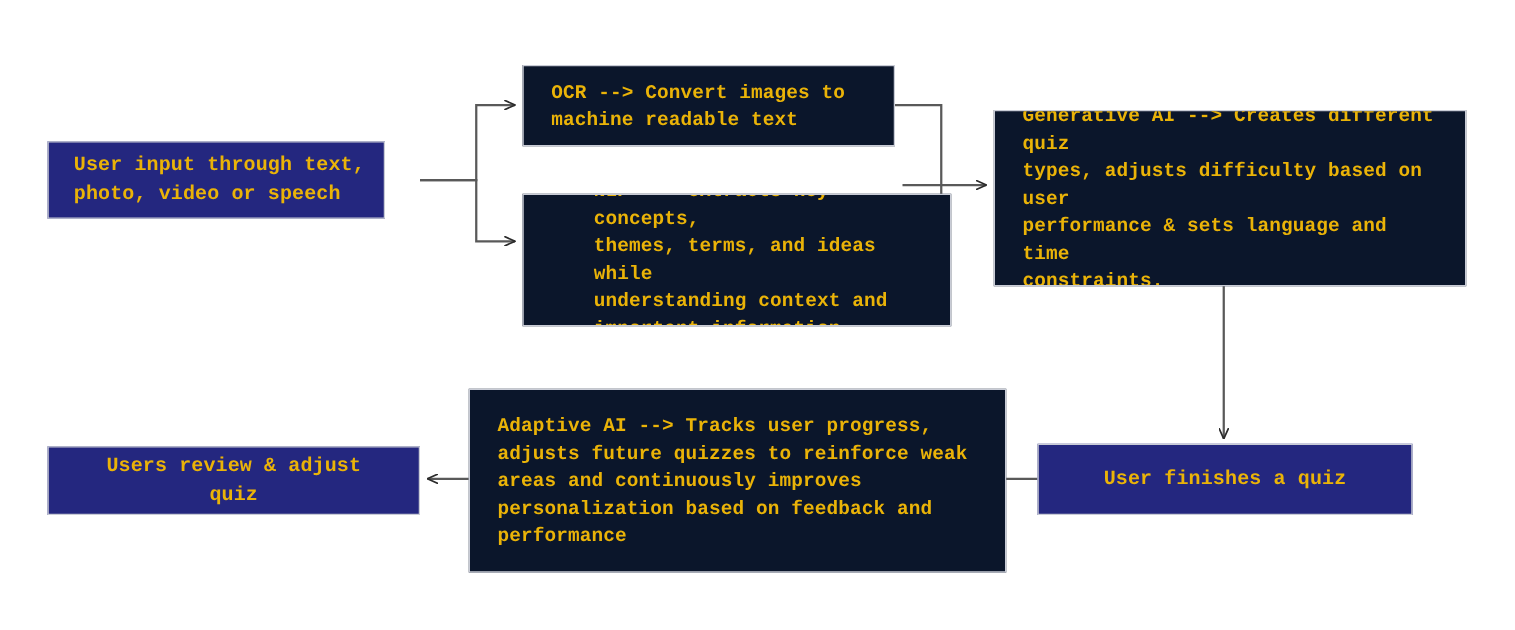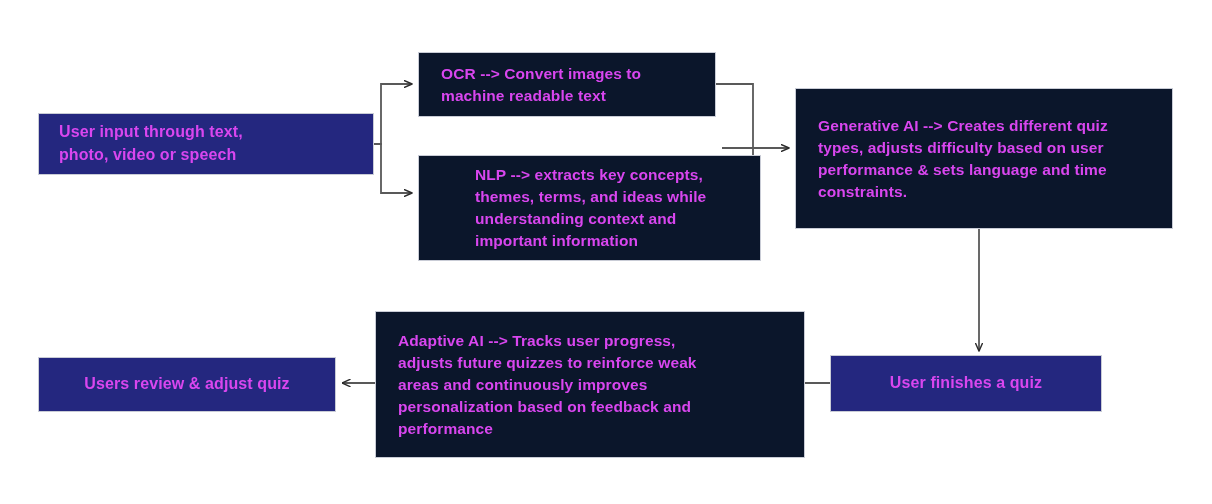--- a/index.html
+++ b/index.html
@@ -30,22 +30,22 @@
     position: absolute;
     box-sizing: border-box;
     display: flex;
     align-items: center;
     border: 1px solid #c9ccd6;
     overflow: hidden;
   }
   .node .node-text {
     display: block;
     width: 100%;
-    color: #d946ef;
-    font-family: Liberation Sans, sans-serif;
+    color: #eab308;
+    font-family: Liberation Mono, monospace;
     font-weight: bold;
     font-size: 15.5px;
     line-height: 1.42;
     letter-spacing: 0.1px;
     white-space: pre-line;
   }
   .node.blue {
     background: #24277f;
   }
   .node.navy {
@@ -98,21 +98,21 @@
 
     <g>
       <path d="M830,383 L758,383" fill="none" stroke="#595959" stroke-width="1.8" marker-end="url(#arrowhead)"></path>
     </g>
 
     <g>
       <path d="M375,383 L342,383" fill="none" stroke="#595959" stroke-width="1.8" marker-end="url(#arrowhead)"></path>
     </g>
   </svg>
 
-  <div class="node blue" style="left:38px; top:113px; width:336px; height:62px;">
+  <div class="node blue" style="left:38px; top:113px; width:270px; height:62px;">
     <span class="node-text">User input through text,
 photo, video or speech</span>
   </div>
 
   <div class="node navy" style="left:418px; top:52px; width:298px; height:65px;">
     <span class="node-text">OCR --&gt; Convert images to
 machine readable text</span>
   </div>
 
   <div class="node navy" style="left:418px; top:155px; width:343px; height:106px;padding-left:34px;">
@@ -122,21 +122,21 @@
 important information</span>
   </div>
 
   <div class="node navy" style="left:795px; top:88px; width:378px; height:141px;">
     <span class="node-text">Generative AI --&gt; Creates different quiz
 types, adjusts difficulty based on user
 performance &amp; sets language and time
 constraints.</span>
   </div>
 
-  <div class="node blue centered" style="left:830px; top:355px; width:272px; height:57px;">
+  <div class="node blue centered" style="left:830px; top:355px; width:300px; height:57px;">
     <span class="node-text">User finishes a quiz</span>
   </div>
 
   <div class="node navy" style="left:375px; top:311px; width:430px; height:147px;">
     <span class="node-text">Adaptive AI --&gt; Tracks user progress,
 adjusts future quizzes to reinforce weak
 areas and continuously improves
 personalization based on feedback and
 performance</span>
   </div>

